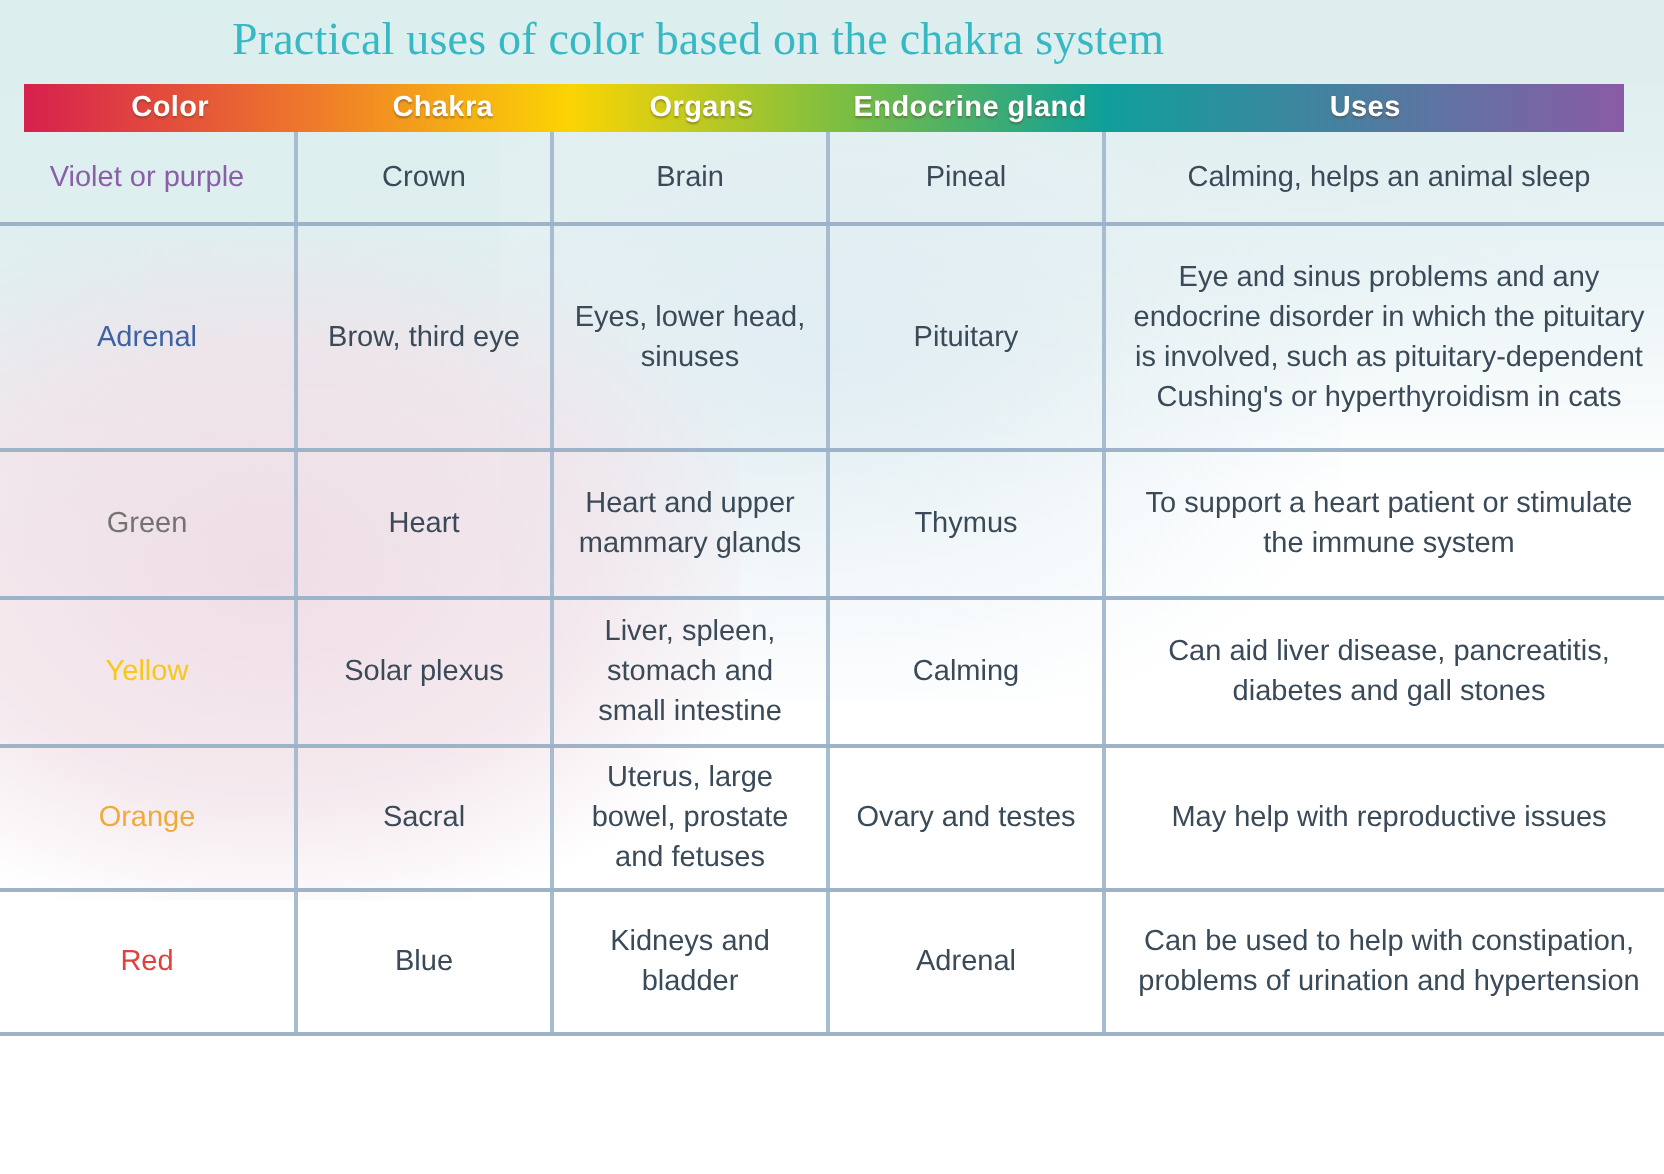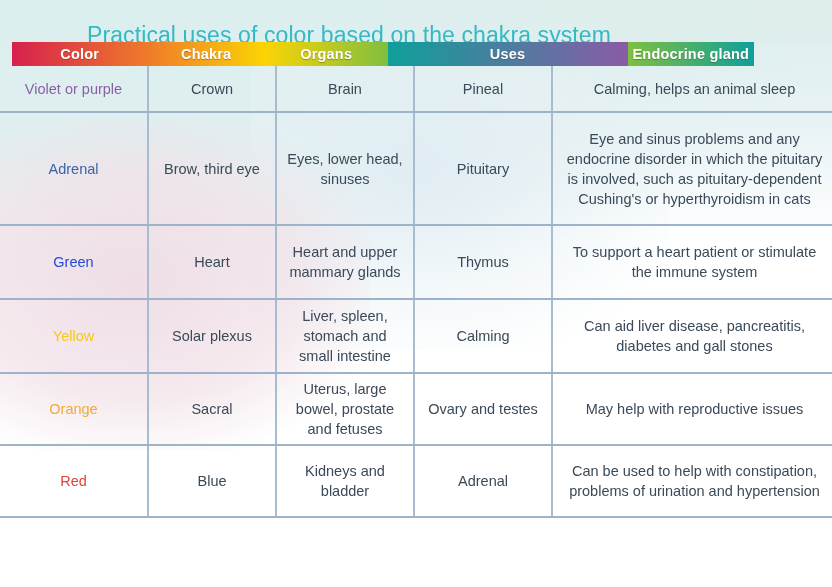--- a/index.html
+++ b/index.html
@@ -66,38 +66,38 @@
     left: 250px; top: 60px;
     width: 420px; height: 290px;
     background: radial-gradient(ellipse at 40% 40%, rgba(223,236,242,0.85) 0%, rgba(232,241,245,0.45) 50%, rgba(255,255,255,0) 80%);
     pointer-events: none;
     z-index: 1;
   }
 
   
   .title {
     position: absolute;
-    left: 0; top: 19px;
+    left: 0; top: 3px;
     width: 698px;
     text-align: center;
     font-size: 23px;
     line-height: 33px;
     letter-spacing: 0.1px;
     color: #36b9c4;
-    font-family: Liberation Sans, sans-serif;
+    font-family: Liberation Serif, serif;
     font-weight: 400;
     z-index: 5;
     white-space: nowrap;
   }
 
   
   .hdr-bar {
     position: absolute;
     left: 12px; top: 42px;
-    width: 742px; height: 24px;
+    width: 800px; height: 24px;
     z-index: 6;
     display: flex;
     align-items: flex-end;
   }
   .hdr-cell {
     height: 24px;
     display: flex;
     align-items: center;
     justify-content: center;
     color: #ffffff;
@@ -150,22 +150,22 @@
   <div class="wash-mint"></div>
   <div class="wash-blue"></div>
   <div class="wash-pink"></div>
 
   <div class="title">Practical uses of color based on the chakra system</div>
 
   <div class="hdr-bar">
     <div class="hdr-cell" style="width: 148px; background: linear-gradient(to right, rgb(215, 32, 78) 0%, rgb(239, 123, 42) 100%); color: rgb(255, 255, 255);">Color</div>
     <div class="hdr-cell" style="width: 128px; background: linear-gradient(to right, rgb(239, 123, 42) 0%, rgb(251, 212, 4) 100%); color: rgb(255, 255, 255);">Chakra</div>
     <div class="hdr-cell" style="width: 134px; background: linear-gradient(to right, rgb(251, 212, 4) 0%, rgb(127, 191, 63) 100%); color: rgb(255, 255, 255);">Organs</div>
+    <div class="hdr-cell" style="width: 138px; background: linear-gradient(to right, rgb(127, 191, 63) 0%, rgb(15, 159, 154) 100%); color: rgb(255, 255, 255);">Endocrine gland</div>
     <div class="hdr-cell" style="width: 262px; background: linear-gradient(to right, rgb(15, 159, 154) 0%, rgb(138, 91, 166) 100%); color: rgb(255, 255, 255);">Uses</div>
-    <div class="hdr-cell" style="width: 138px; background: linear-gradient(to right, rgb(127, 191, 63) 0%, rgb(15, 159, 154) 100%); color: rgb(255, 255, 255);">Endocrine gland</div>
   </div>
 
   <table class="tbl">
     <tbody>
 
       <tr style="height:46px">
         <td class="c-color"><span class="colorname" style="color: rgb(139, 95, 168);">Violet or purple</span></td>
         <td class="c-chakra">Crown</td>
         <td class="c-organs">Brain</td>
         <td class="c-gland">Pineal</td>
@@ -175,21 +175,21 @@
       <tr style="height:113px">
         <td class="c-color"><span class="colorname" style="color: rgb(61, 99, 165);">Adrenal</span></td>
         <td class="c-chakra">Brow, third eye</td>
         <td class="c-organs">Eyes, lower head, sinuses</td>
         <td class="c-gland">Pituitary</td>
         <td class="c-uses">Eye and sinus problems and any endocrine disorder in which the pituitary is involved, such as pituitary-dependent Cushing's or hyperthyroidism in cats</td>
       </tr>
 
 
       <tr style="height:74px">
-        <td class="c-color"><span class="colorname" style="color: #1d4ed8;">Green</span></td>
+        <td class="c-color"><span class="colorname" style="color: #737373;">Green</span></td>
         <td class="c-chakra">Heart</td>
         <td class="c-organs">Heart and upper mammary glands</td>
         <td class="c-gland">Thymus</td>
         <td class="c-uses">To support a heart patient or stimulate the immune system</td>
       </tr>
 
       <tr style="height:74px">
         <td class="c-color"><span class="colorname" style="color: rgb(247, 200, 22);">Yellow</span></td>
         <td class="c-chakra">Solar plexus</td>
         <td class="c-organs">Liver, spleen, stomach and small intestine</td>

